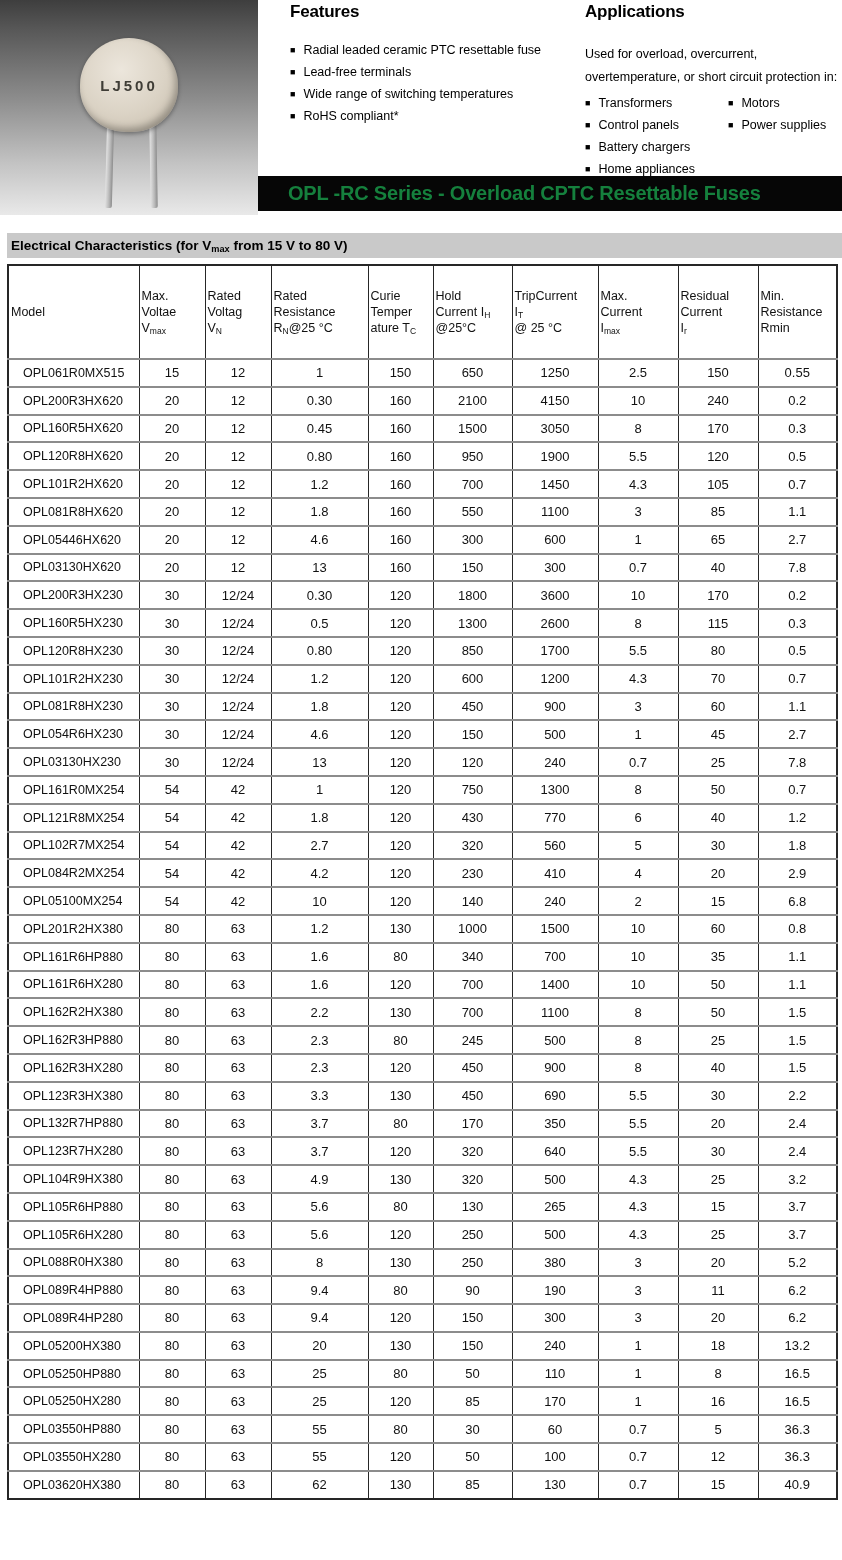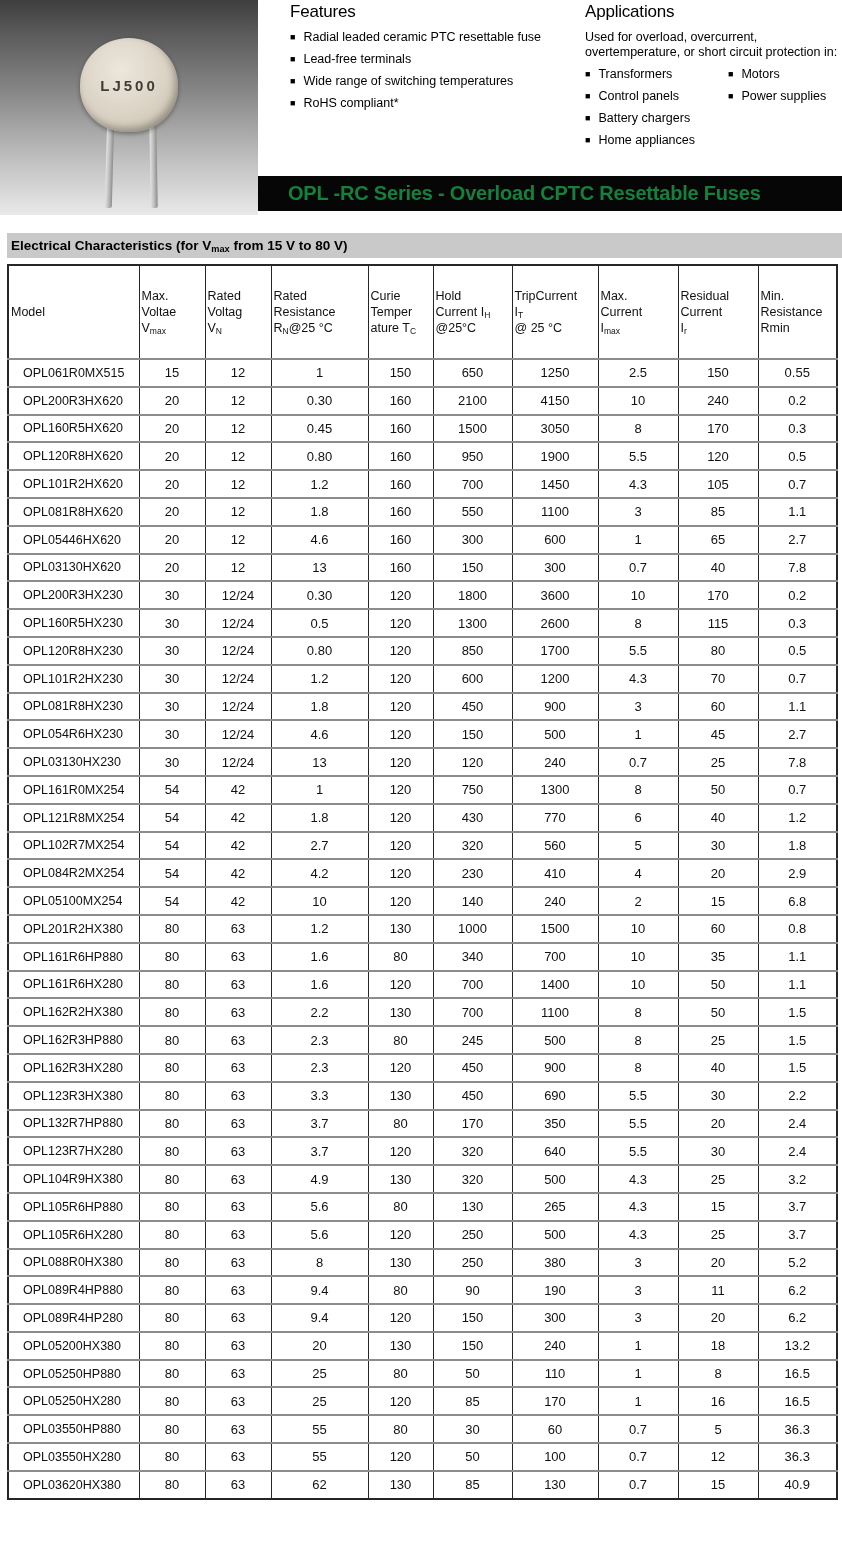--- a/index.html
+++ b/index.html
@@ -18,24 +18,24 @@
   .lead-left  { left:106px; top:118px; height:90px; transform:rotate(1.5deg); }
   .lead-right { left:150px; top:118px; height:90px; transform:rotate(-1deg); }
   .disc {
     position:absolute; left:80px; top:38px; width:98px; height:94px;
     border-radius:50% 50% 47% 47%;
     background:radial-gradient(circle at 42% 34%, #ece6dc 0%, #dbd3c5 52%, #c3b9a8 100%);
     box-shadow:inset -3px -4px 7px rgba(0,0,0,0.28), 0 2px 4px rgba(0,0,0,0.35);
     display:flex; align-items:center; justify-content:center;
   }
   .disc-text { color:#3f3d36; font-weight:bold; font-size:15px; letter-spacing:3px; line-height:17px; }
-  .block-title { font-size:17px; font-weight:normal; margin-bottom:8px; letter-spacing:-0.2px; }
+  .block-title { font-size:17px; font-weight:bold; margin-bottom:21px; letter-spacing:-0.2px; }
   .features { position:absolute; left:290px; top:2px; width:280px; }
   .applications { position:absolute; left:585px; top:2px; width:257px; }
-  .apps-intro { font-size:12.5px; line-height:15px; margin-bottom:7px; }
+  .apps-intro { font-size:12.5px; line-height:23px; margin-bottom:7px; }
   .bullets { list-style:none; }
   .bullets li { display:flex; align-items:flex-start; font-size:12.5px; line-height:14px; margin-bottom:8px; }
   .bullet { font-size:9px; line-height:14px; margin-right:8px; }
   .apps-cols { display:flex; }
   .apps-col1 { width:143px; }
   .apps-col2 { flex:1; }
   .banner {
     position:absolute; left:258px; right:0; top:176px; height:35px;
     display:flex; align-items:center; padding-left:30px;
   }

